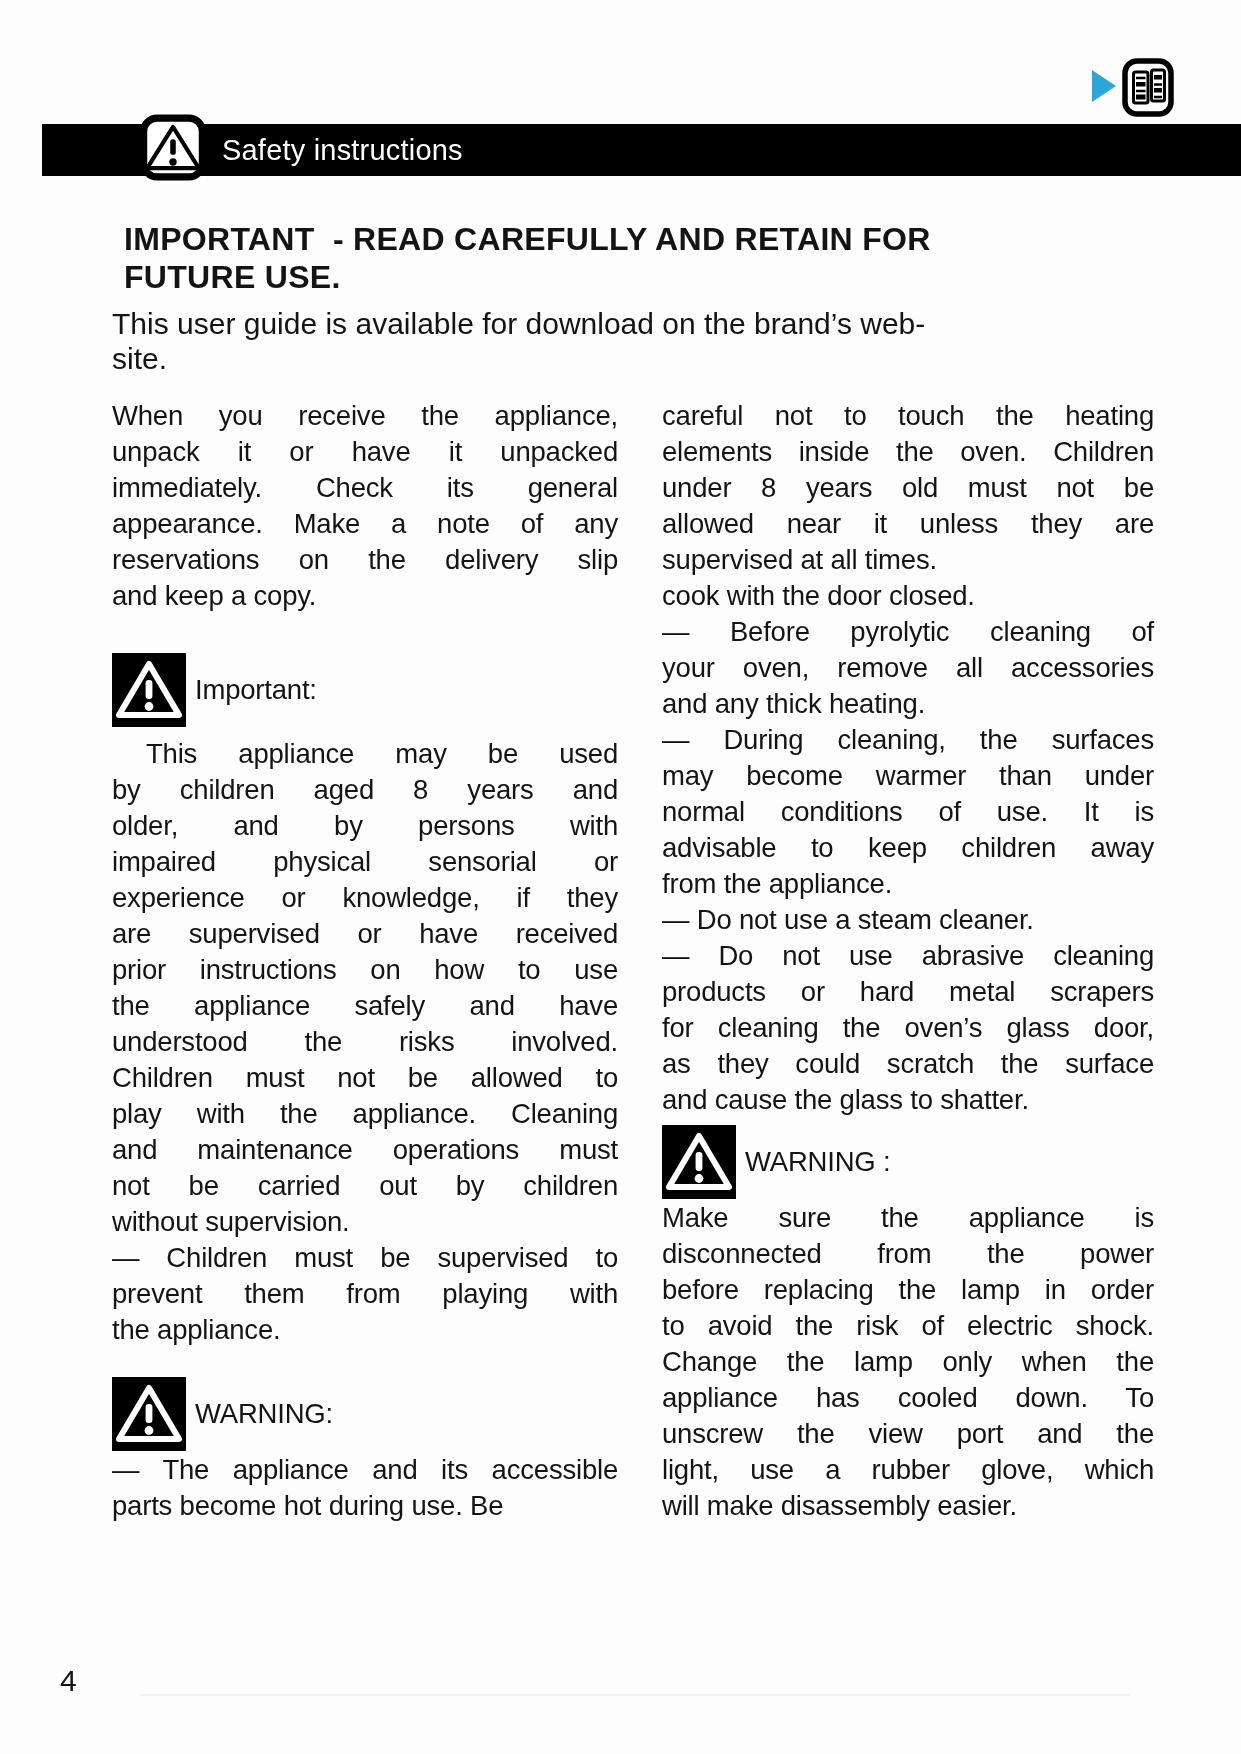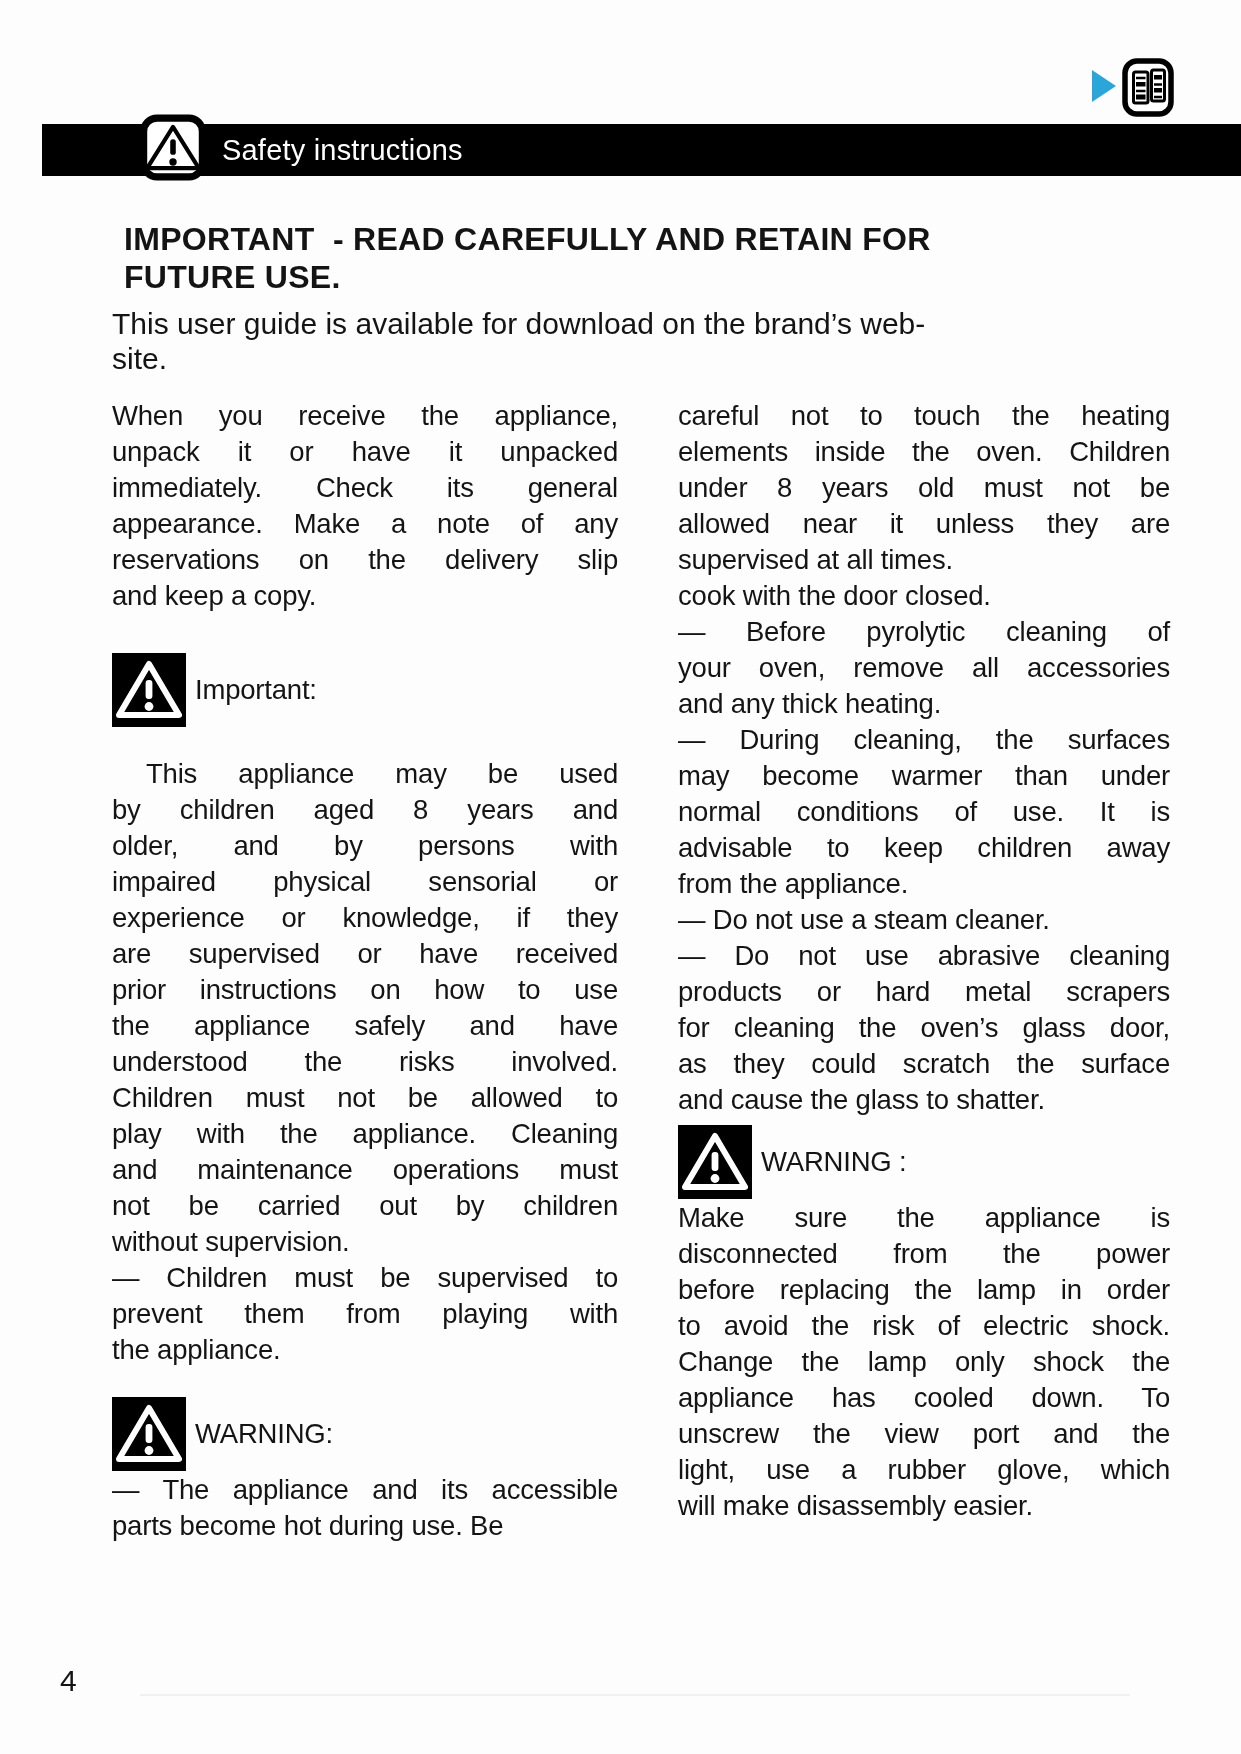--- a/index.html
+++ b/index.html
@@ -27,27 +27,27 @@
   .header-icon-box{position:absolute;left:140px;top:114px;width:66px;height:67px;}
   
   .heading{position:absolute;left:124px;top:220px;width:1045px;
     font-size:32px;font-weight:bold;line-height:38px;letter-spacing:0.3px;}
   .heading .hline{white-space:pre-wrap;}
   .intro{position:absolute;left:112px;top:306px;width:1045px;
     font-size:30px;line-height:35px;}
   
   .columns{
     position:absolute;left:112px;top:398px;
-    display:grid;grid-template-columns:506px 492px;column-gap:60px;
+    display:grid;grid-template-columns:506px 492px;column-gap:44px;
     font-size:27.5px;line-height:36px;letter-spacing:-0.2px;
   }
   .para{margin:0;}
   .line{text-align:justify;text-align-last:justify;}
   .line.last{text-align-last:left;}
-  .line.indent{text-indent:34px;margin-top:20px;}
+  .line.indent{text-indent:34px;}
   .icon-label{display:flex;align-items:center;gap:9px;height:76px;}
   .wicon-wrap{width:74px;height:74px;flex:0 0 auto;display:block;}
   .wicon-wrap svg{display:block;width:74px;height:74px;}
   .icon-label-text{line-height:34px;padding-bottom:1px;white-space:pre;}
   
   .page-number{position:absolute;left:60px;top:1664px;font-size:30px;}
   .artifact-line{position:absolute;left:140px;top:1694px;width:990px;height:2px;background:#f1f1f1;}
 </style>
 </head>
 <body>
@@ -196,21 +196,21 @@
     <circle cx="37" cy="53.5" r="4.4" fill="#fff"></circle>
   </svg>
           </span>
           <span class="icon-label-text">WARNING :</span>
         </div>
         <div class="para">
           <div class="line">Make sure the appliance is</div>
           <div class="line">disconnected from the power</div>
           <div class="line">before replacing the lamp in order</div>
           <div class="line">to avoid the risk of electric shock.</div>
-          <div class="line">Change the lamp only shock the</div>
+          <div class="line">Change the lamp only when the</div>
           <div class="line">appliance has cooled down. To</div>
           <div class="line">unscrew the view port and the</div>
           <div class="line">light, use a rubber glove, which</div>
           <div class="line last">will make disassembly easier.</div>
         </div>
       </div>
   </div>
 
   <div class="artifact-line"></div>
   <div class="page-number">4</div>

